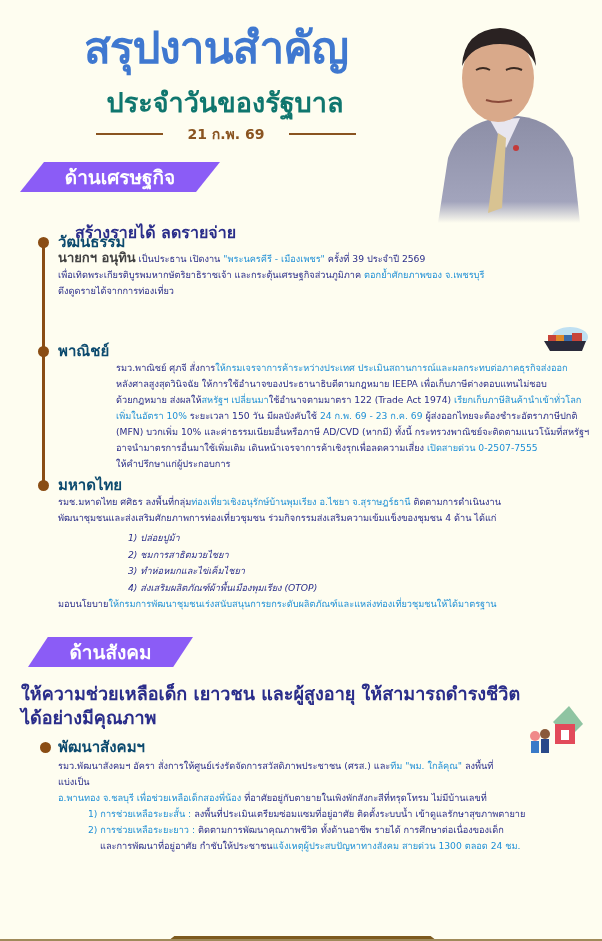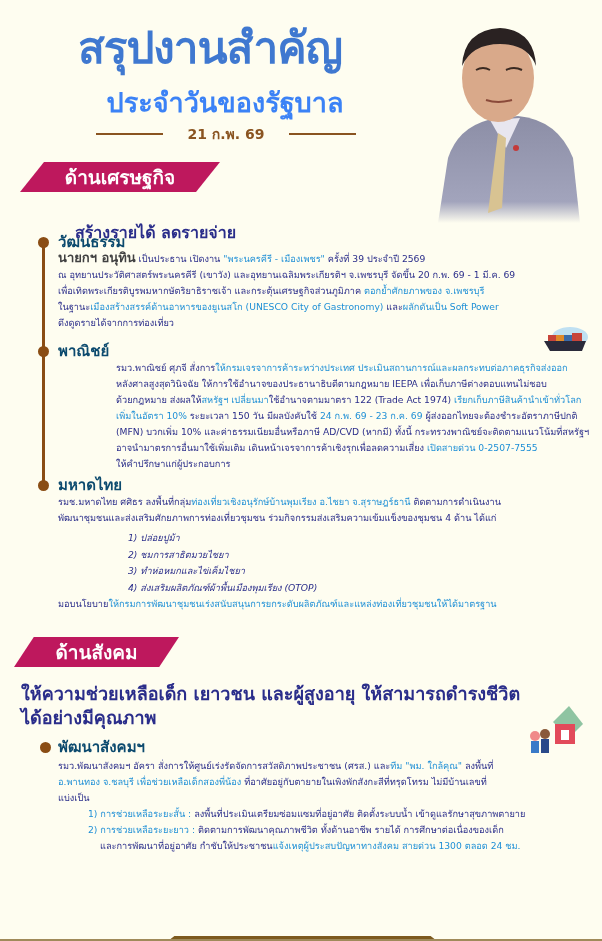--- a/index.html
+++ b/index.html
@@ -1,24 +1,24 @@
 <!DOCTYPE html>
 <html><head>
 <meta charset="utf-8">
 <style>
   html,body{margin:0;padding:0;}
   body{width:602px;height:941px;background:#fefdf0;font-family:"DejaVu Sans","Liberation Sans",sans-serif;position:relative;overflow:hidden;color:#2a2d8a;}
   .abs{position:absolute;}
-  .title1{left:40px;top:22px;width:340px;text-align:center;font-size:44px;font-weight:bold;color:#3f78d0;letter-spacing:-1px;line-height:52px;}
-  .title2{left:75px;top:86px;width:300px;text-align:center;font-size:27px;font-weight:bold;color:#3b82f6;line-height:34px;}
+  .title1{left:46px;top:22px;width:340px;text-align:center;font-size:44px;font-weight:bold;color:#3f78d0;letter-spacing:-1px;line-height:52px;}
+  .title2{left:75px;top:86px;width:300px;text-align:center;font-size:27px;font-weight:bold;color:#0f766e;line-height:34px;}
   .dateline{left:96px;top:124px;width:260px;height:20px;display:flex;align-items:center;justify-content:center;gap:24px;}
   .dateline .rule{flex:1;height:2px;background:#8a5420;}
   .dateline .d{font-size:14px;color:#8a5420;font-weight:bold;white-space:nowrap;}
   .portrait{left:428px;top:8px;width:160px;height:220px;}
-  .section-banner{height:30px;background:#be185d;color:#fff;font-weight:bold;font-size:19px;display:flex;align-items:center;justify-content:center;clip-path:polygon(12% 0,100% 0,88% 100%,0 100%);}
+  .section-banner{height:30px;background:#8b5cf6;color:#fff;font-weight:bold;font-size:19px;display:flex;align-items:center;justify-content:center;clip-path:polygon(12% 0,100% 0,88% 100%,0 100%);}
   .subhead{font-weight:bold;color:#2a2d8a;}
   .cat{font-weight:bold;font-size:15px;color:#0c4a6e;}
   .bullet{width:11px;height:11px;border-radius:50%;background:#8a4d14;}
   .tline{width:3px;background:#8a4d14;}
   .p{font-size:9.2px;line-height:16px;color:#2a2d8a;}
   .hl{color:#1e8fd6;}
   .bold-name{font-weight:bold;font-size:13px;color:#404040;}
   .item{font-size:9.2px;line-height:16.5px;color:#2a2d8a;font-style:italic;}
   .footer{left:150px;top:918px;width:305px;height:19px;background:#7d5a1e;color:#f6ecd2;font-size:10px;display:flex;align-items:center;justify-content:center;gap:6px;clip-path:polygon(8% 0,92% 0,100% 100%,0 100%);margin-top:18px;}
   .footer .sep{width:1px;height:14px;background:#f6ecd2;}
@@ -58,23 +58,21 @@
 
 <div class="abs section-banner" style="left:20px;top:162px;width:200px;">ด้านเศรษฐกิจ</div>
 <div class="abs subhead" style="left:34px;top:220px;font-size:16px;margin-left:41px;">สร้างรายได้ ลดรายจ่าย</div>
 
 <div class="abs tline" style="left:42px;top:240px;height:245px;"></div>
 
 <div class="abs bullet" style="left:38px;top:237px;"></div>
 <div class="abs cat" style="left:58px;top:230px;">วัฒนธรรม</div>
 <div class="abs p" style="left:58px;top:250px;width:520px;">
   <div><span class="bold-name">นายกฯ อนุทิน</span><span> เป็นประธาน เปิดงาน </span><span class="hl">"พระนครคีรี - เมืองเพชร"</span><span> ครั้งที่ 39 ประจำปี 2569</span></div>
-  <div>ณ อุทยานประวัติศาสตร์พระนครคีรี (เขาวัง) และอุทยานเฉลิมพระเกียรติฯ จ.เพชรบุรี จัดขึ้น 20 ก.พ. 69 - 1 มี.ค. 69</div>
   <div><span>เพื่อเทิดพระเกียรติบูรพมหากษัตริยาธิราชเจ้า และกระตุ้นเศรษฐกิจส่วนภูมิภาค </span><span class="hl">ตอกย้ำศักยภาพของ จ.เพชรบุรี</span></div>
-  <div><span>ในฐานะ</span><span class="hl">เมืองสร้างสรรค์ด้านอาหารของยูเนสโก (UNESCO City of Gastronomy)</span><span> และ</span><span class="hl">ผลักดันเป็น Soft Power</span></div>
   <div>ดึงดูดรายได้จากการท่องเที่ยว</div>
 </div>
 
 <div class="abs" style="left:540px;top:325px;width:50px;height:30px;">
   <svg width="50" height="30" viewBox="0 0 50 30">
     <ellipse cx="30" cy="12" rx="18" ry="10" fill="#bfe0f2"></ellipse>
     <rect x="8" y="10" width="8" height="6" fill="#c8443a"></rect>
     <rect x="16" y="10" width="8" height="6" fill="#e08a2a"></rect>
     <rect x="24" y="10" width="8" height="6" fill="#3a6aa8"></rect>
     <rect x="32" y="8" width="10" height="8" fill="#c8443a"></rect>
@@ -103,21 +101,21 @@
 <div class="abs item" style="left:128px;top:530px;width:300px;">
   <div>1) ปล่อยปูม้า</div>
   <div>2) ชมการสาธิตมวยไชยา</div>
   <div>3) ทำห่อหมกและไข่เค็มไชยา</div>
   <div>4) ส่งเสริมผลิตภัณฑ์ผ้าพื้นเมืองพุมเรียง (OTOP)</div>
 </div>
 <div class="abs p" style="left:58px;top:596px;width:540px;">
   <span>มอบนโยบาย</span><span class="hl">ให้กรมการพัฒนาชุมชนเร่งสนับสนุนการยกระดับผลิตภัณฑ์และแหล่งท่องเที่ยวชุมชนให้ได้มาตรฐาน</span>
 </div>
 
-<div class="abs section-banner" style="left:14px;top:637px;width:165px;">ด้านสังคม</div>
+<div class="abs section-banner" style="left:28px;top:637px;width:165px;">ด้านสังคม</div>
 <div class="abs subhead" style="left:21px;top:682px;width:520px;font-size:18px;line-height:24px;">
   <div>ให้ความช่วยเหลือเด็ก เยาวชน และผู้สูงอายุ ให้สามารถดำรงชีวิต</div>
   <div>ได้อย่างมีคุณภาพ</div>
 </div>
 
 <div class="abs" style="left:525px;top:702px;width:60px;height:55px;">
   <svg width="60" height="55" viewBox="0 0 60 55">
     <path d="M28 20 L44 4 L58 22 L44 36 Z" fill="#8fc4a2"></path>
     <rect x="30" y="22" width="20" height="20" fill="#e24a5a"></rect>
     <rect x="36" y="28" width="8" height="10" fill="#fff"></rect>
@@ -125,22 +123,22 @@
     <rect x="6" y="39" width="8" height="12" fill="#3a7ac8"></rect>
     <circle cx="20" cy="32" r="5" fill="#8a5a3a"></circle>
     <rect x="16" y="37" width="8" height="14" fill="#2a4a8a"></rect>
   </svg>
 </div>
 
 <div class="abs bullet" style="left:40px;top:742px;"></div>
 <div class="abs cat" style="left:58px;top:735px;">พัฒนาสังคมฯ</div>
 <div class="abs p" style="left:58px;top:758px;width:540px;">
   <div><span>รมว.พัฒนาสังคมฯ อัครา สั่งการให้ศูนย์เร่งรัดจัดการสวัสดิภาพประชาชน (ศรส.) และ</span><span class="hl">ทีม "พม. ใกล้คุณ"</span><span> ลงพื้นที่</span></div>
+  <div>แบ่งเป็น</div>
   <div><span class="hl">อ.พานทอง จ.ชลบุรี เพื่อช่วยเหลือเด็กสองพี่น้อง</span><span> ที่อาศัยอยู่กับตายายในเพิงพักสังกะสีที่ทรุดโทรม ไม่มีบ้านเลขที่</span></div>
-  <div>แบ่งเป็น</div>
 </div>
 <div class="abs p" style="left:88px;top:806px;width:510px;">
   <div><span class="hl">1) การช่วยเหลือระยะสั้น :</span><span> ลงพื้นที่ประเมินเตรียมซ่อมแซมที่อยู่อาศัย ติดตั้งระบบน้ำ เข้าดูแลรักษาสุขภาพตายาย</span></div>
   <div><span class="hl">2) การช่วยเหลือระยะยาว :</span><span> ติดตามการพัฒนาคุณภาพชีวิต ทั้งด้านอาชีพ รายได้ การศึกษาต่อเนื่องของเด็ก</span></div>
   <div style="padding-left:12px;"><span>และการพัฒนาที่อยู่อาศัย กำชับให้ประชาชน</span><span class="hl">แจ้งเหตุผู้ประสบปัญหาทางสังคม สายด่วน 1300 ตลอด 24 ชม.</span></div>
 </div>
 
 <div class="abs footer">
   <span>กองส่งเสริมการประชาสัมพันธ์ภาครัฐ</span>
   <span class="sep"></span>

